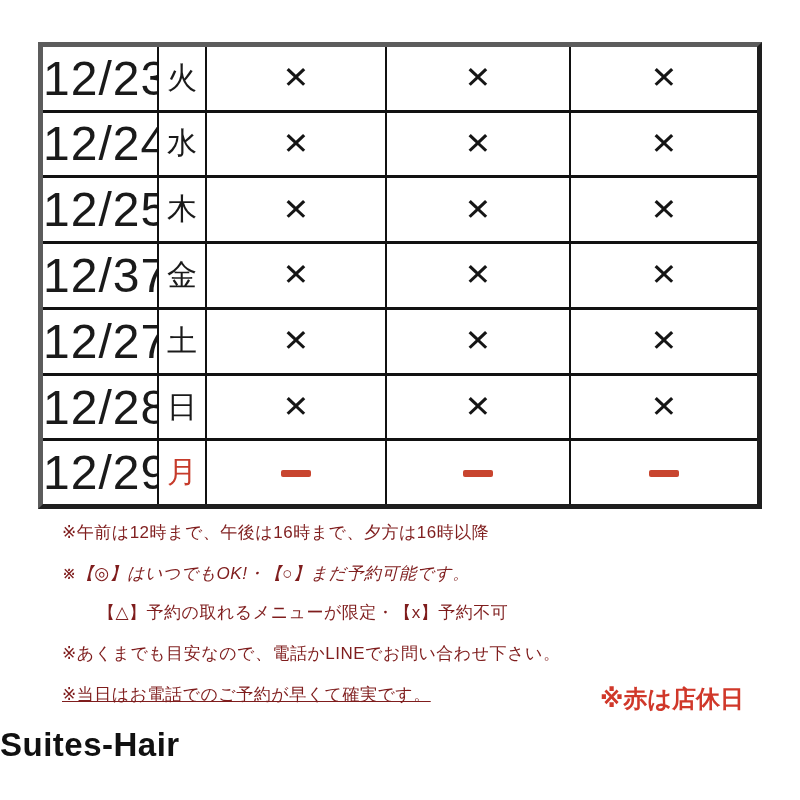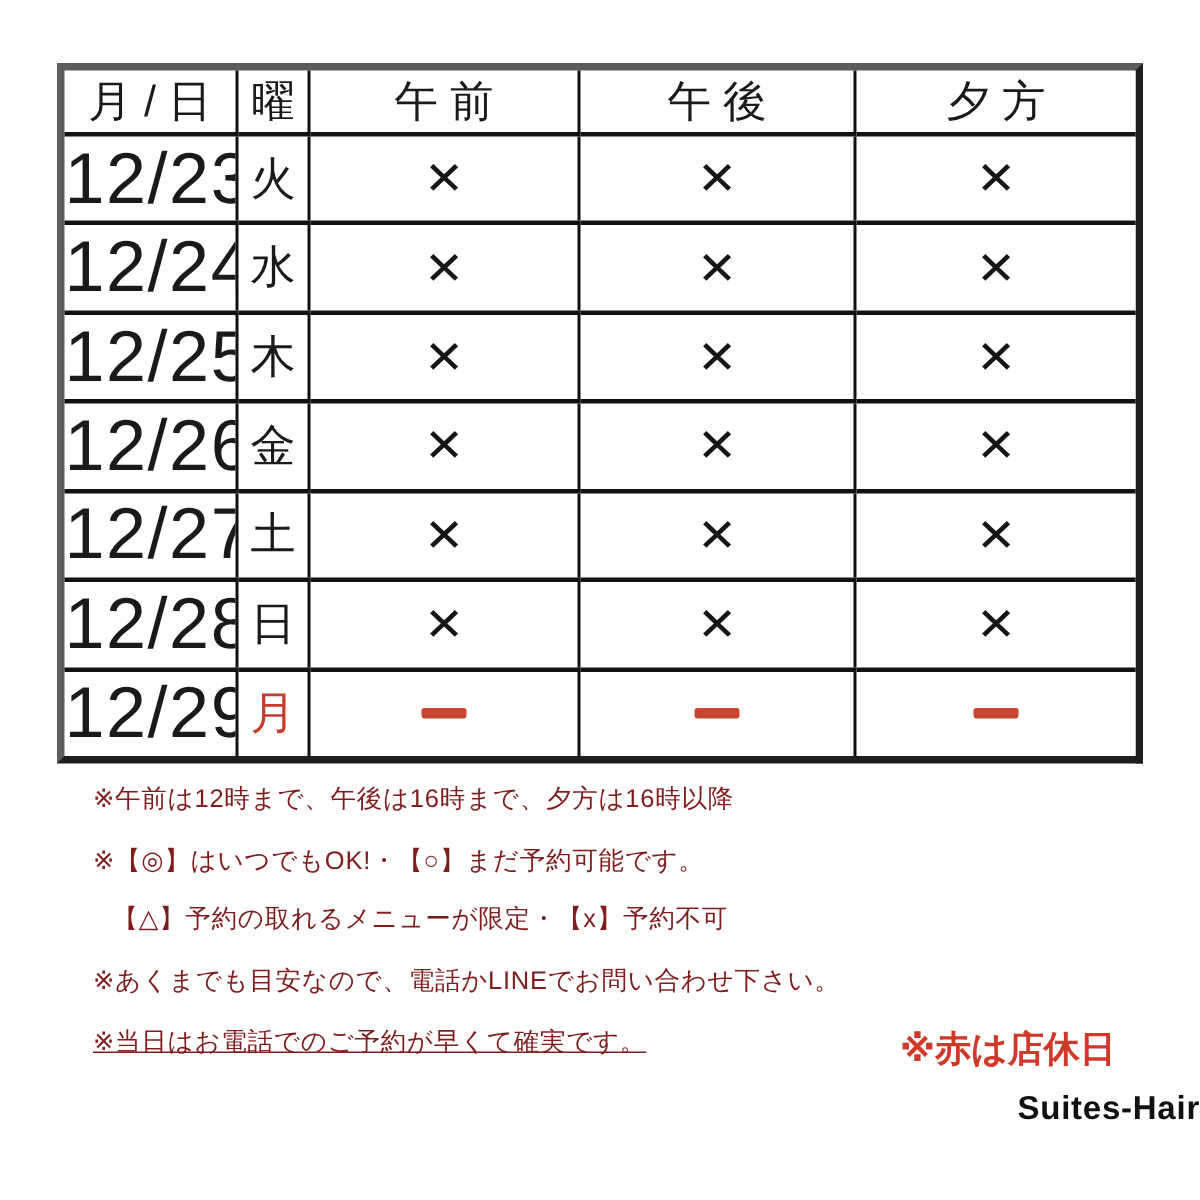--- a/index.html
+++ b/index.html
@@ -61,59 +61,52 @@
     vertical-align:middle;
   }
   .note {
     position:absolute;
     left:62px;
     font-size:17px;
     color:#7f1d1d;
     white-space:nowrap;
     letter-spacing:0.5px;
   }
-  .note.indent { left:75px; }
+  .note.indent { left:98px; }
   .note-red {
     position:absolute;
     font-size:24px;
     color:#d0382a;
     white-space:nowrap;
     left:600px;
   }
   .footer-name {
     position:absolute;
     left:0; width:800px;
     top:726px;
-    text-align:right;
-    font-size:22px;
+    text-align:left;
+    font-size:33px;
     font-weight:bold;
     color:#111;
     letter-spacing:0.5px;
   }
 </style>
 </head>
 <body>
 
 <div class="frame">
   <table class="sched">
     <colgroup>
       <col class="col-date">
         <col class="col-day">
         <col class="col-am">
         <col class="col-pm">
         <col class="col-eve">
     </colgroup>
     <tbody>
-        <tr>
-      <th class="head">月 / 日</th>
-      <th class="head">曜</th>
-      <th class="head">午 前</th>
-      <th class="head">午 後</th>
-      <th class="head">夕 方</th>
-    </tr>
     <tr>
       <td class="date">12/23</td>
       <td class="day">火</td>
       <td><span class="x-mark">✕</span></td>
       <td><span class="x-mark">✕</span></td>
       <td><span class="x-mark">✕</span></td>
     </tr>
     <tr>
       <td class="date">12/24</td>
       <td class="day">水</td>
@@ -122,21 +115,21 @@
       <td><span class="x-mark">✕</span></td>
     </tr>
     <tr>
       <td class="date">12/25</td>
       <td class="day">木</td>
       <td><span class="x-mark">✕</span></td>
       <td><span class="x-mark">✕</span></td>
       <td><span class="x-mark">✕</span></td>
     </tr>
     <tr>
-      <td class="date">12/26</td>
+      <td class="date">12/37</td>
       <td class="day">金</td>
       <td><span class="x-mark">✕</span></td>
       <td><span class="x-mark">✕</span></td>
       <td><span class="x-mark">✕</span></td>
     </tr>
     <tr>
       <td class="date">12/27</td>
       <td class="day">土</td>
       <td><span class="x-mark">✕</span></td>
       <td><span class="x-mark">✕</span></td>
@@ -154,19 +147,19 @@
       <td class="day">月</td>
       <td><span class="dash-mark" title="ー"></span></td>
       <td><span class="dash-mark" title="ー"></span></td>
       <td><span class="dash-mark" title="ー"></span></td>
     </tr>
   </tbody>
     </table>
 </div>
 
 <div class="note" style="top:521px;">※午前は12時まで、午後は16時まで、夕方は16時以降</div>
-<div class="note" style="top:562px;">※【◎】はいつでもOK!・【○】まだ予約可能です。</div>
+<div class="note" style="top:562px;font-style:italic;">※【◎】はいつでもOK!・【○】まだ予約可能です。</div>
 <div class="note indent" style="top:601px;">【△】予約の取れるメニューが限定・【x】予約不可</div>
 <div class="note" style="top:642px;">※あくまでも目安なので、電話かLINEでお問い合わせ下さい。</div>
 <div class="note" style="top:683px;text-decoration:underline;">※当日はお電話でのご予約が早くて確実です。</div>
 <div class="note-red" style="top:683px;font-weight:bold;">※赤は店休日</div>
 
 <div class="footer-name">Suites-Hair</div>
 
 </body></html>

